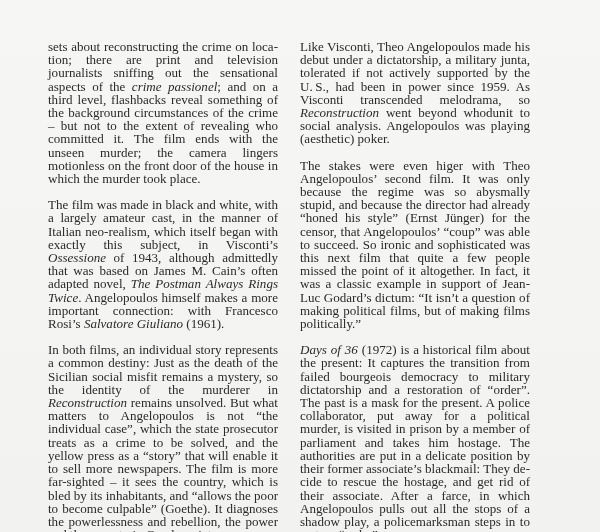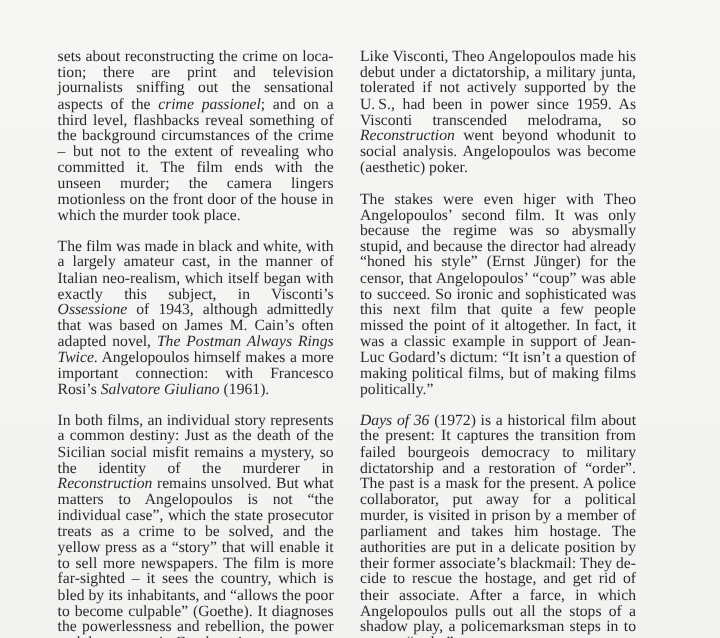--- a/index.html
+++ b/index.html
@@ -28,17 +28,17 @@
 </head>
 <body>
 
 <div class="page">
   <div class="col left">
     <p><span>sets about reconstructing the crime on loca­tion; there are print and television journalists sniffing out the sensational aspects of the </span><i>crime passionel</i><span>; and on a third level, flashbacks reveal something of the background circum­stances of the crime – but not to the extent of revealing who committed it. The film ends with the unseen murder; the camera lingers motionless on the front door of the house in which the murder took place.</span></p>
     <p><span>The film was made in black and white, with a largely amateur cast, in the manner of Italian neo-realism, which itself began with exactly this subject, in Visconti’s </span><i>Ossessione</i><span> of 1943, although admittedly that was based on James M. Cain’s often adapted novel, </span><i>The Postman Always Rings Twice</i><span>. Angelopoulos himself makes a more important connection: with Francesco Rosi’s </span><i>Salvatore Giuliano</i><span> (1961).</span></p>
     <p><span>In both films, an individual story represents a common destiny: Just as the death of the Si­cilian social misfit remains a mystery, so the identity of the murderer in </span><i>Reconstruction</i><span> remains unsolved. But what matters to Ange­lopoulos is not “the individual case”, which the state prosecutor treats as a crime to be solved, and the yellow press as a “story” that will enable it to sell more newspapers. The film is more far-sighted – it sees the country, which is bled by its inhabitants, and “allows the poor to become culpable” (Goethe). It diagnoses the powerlessness and rebellion, the power and the poverty in Greek society.</span></p>
   </div>
   <div class="col right">
-    <p><span>Like Visconti, Theo Angelopoulos made his debut under a dictatorship, a military junta, tolerated if not actively supported by the U. S., had been in power since 1959. As Visconti transcended melodrama, so </span><i>Reconstruction</i><span> went beyond whodunit to social analysis. Angelopoulos was become (aesthetic) poker.</span></p>
+    <p><span>Like Visconti, Theo Angelopoulos made his debut under a dictatorship, a military junta, tolerated if not actively supported by the U. S., had been in power since 1959. As Visconti transcended melodrama, so </span><i>Reconstruction</i><span> went beyond whodunit to social analysis. Angelopoulos was playing (aesthetic) poker.</span></p>
     <p><span>The stakes were even higer with Theo Angelo­poulos’ second film. It was only because the regime was so abysmally stupid, and because the director had already “honed his style” (Ernst Jünger) for the censor, that Angelopou­los’ “coup” was able to succeed. So ironic and sophisticated was this next film that quite a few people missed the point of it altogether. In fact, it was a classic example in support of Jean-Luc Godard’s dictum: “It isn’t a question of making political films, but of making films politically.”</span></p>
     <p><i>Days of 36</i><span> (1972) is a historical film about the present: It captures the transition from failed bourgeois democracy to military dictatorship and a restoration of “order”. The past is a mask for the present. A police collaborator, put away for a political murder, is visited in prison by a member of parliament and takes him hostage. The authorities are put in a delicate position by their former associate’s blackmail: They de­cide to rescue the hostage, and get rid of their associate. After a farce, in which Angelopou­los pulls out all the stops of a shadow play, a policemarksman steps in to restore “order”.</span></p>
   </div>
 </div>
 
 </body></html>

